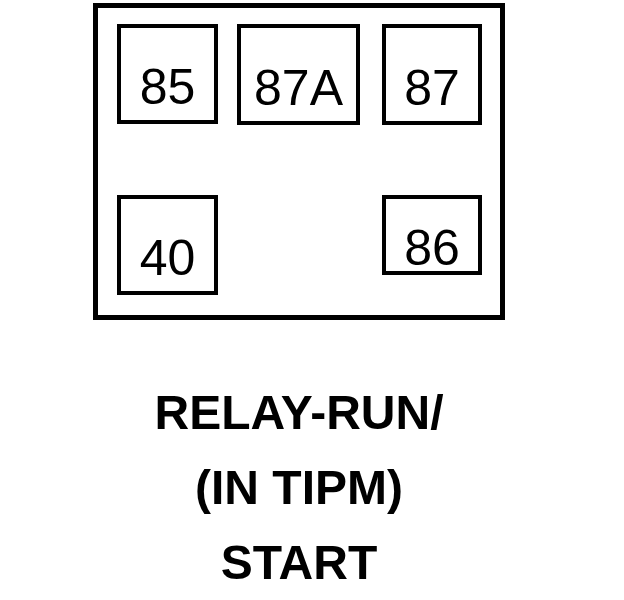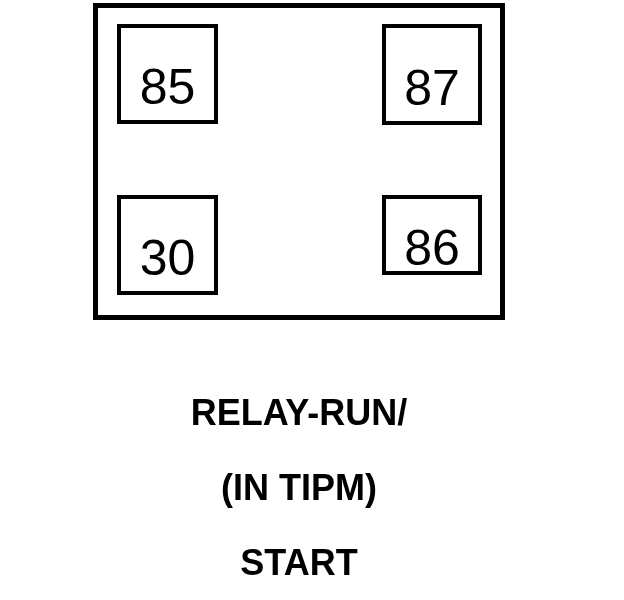--- a/index.html
+++ b/index.html
@@ -45,47 +45,50 @@
   .pin-87  { left: 382px; top: 24px;  width: 100px; height: 101px; justify-content: center; }
   .pin-30  { left: 117px; top: 195px; width: 101px; height: 100px; }
   .pin-86  { left: 382px; top: 195px; width: 100px; height: 80px; }
   .caption {
     position: absolute;
     left: 93px;
     top: 375px;
     width: 412px;
     text-align: center;
     font-weight: 700;
-    font-size: 36px;
+    font-size: 48px;
     letter-spacing: 0px;
   }
   .caption-line {
     height: 75px;
     line-height: 75px;
     white-space: nowrap;
   }
 </style>
 </head>
 <body>
 
 <div class="stage">
 
   <div class="relay-box"></div>
 
   <div class="pin pin-85">
     <span>85</span>
   </div>
 
+  <div class="pin pin-87a">
+    <span>87A</span>
+  </div>
 
   <div class="pin pin-87">
     <span>87</span>
   </div>
 
   <div class="pin pin-30">
-    <span>30</span>
+    <span>40</span>
   </div>
 
   <div class="pin pin-86">
     <span>86</span>
   </div>
 
   <div class="caption">
     <div class="caption-line">RELAY-RUN/</div>
     <div class="caption-line">(IN TIPM)</div>
     <div class="caption-line">START</div>

